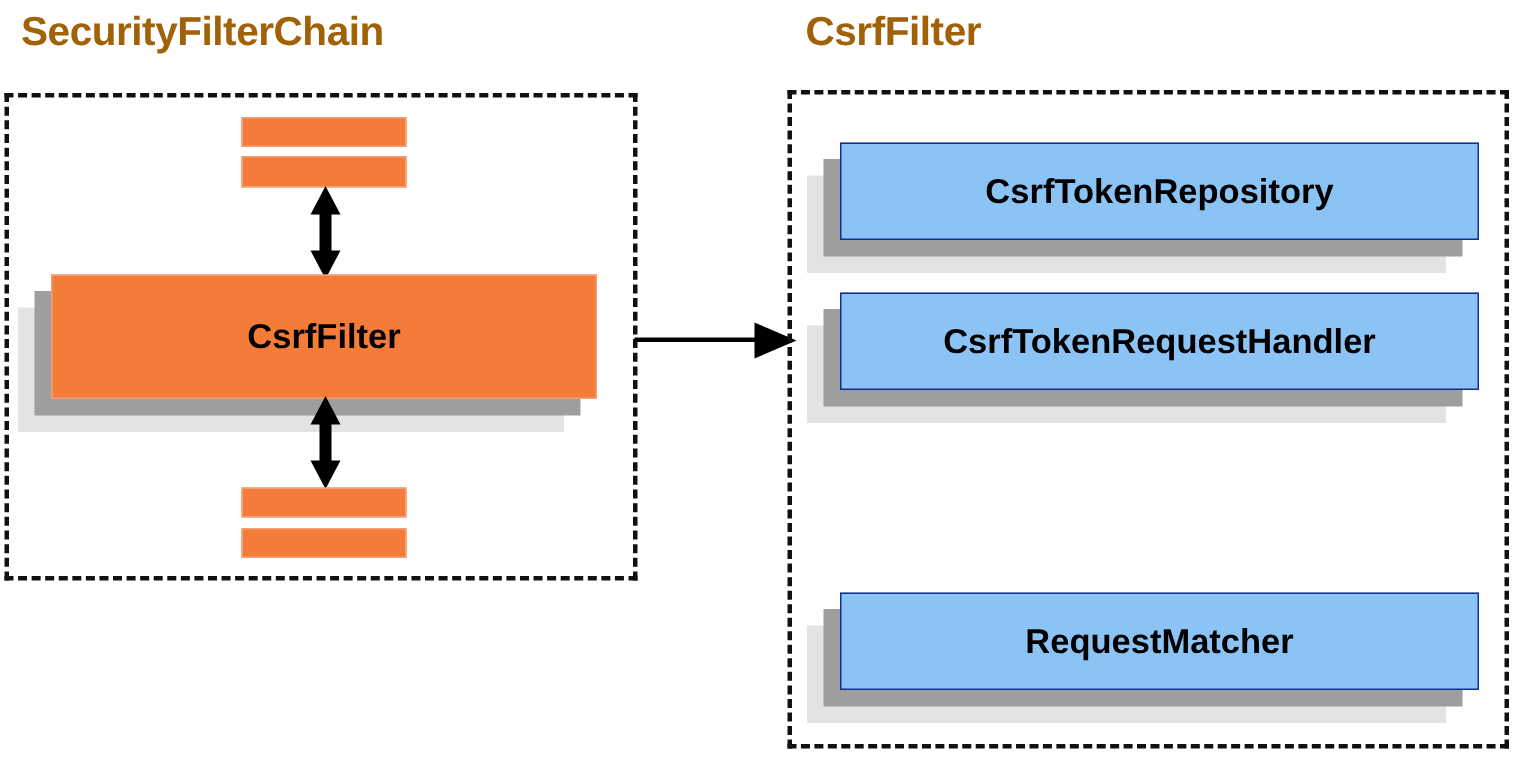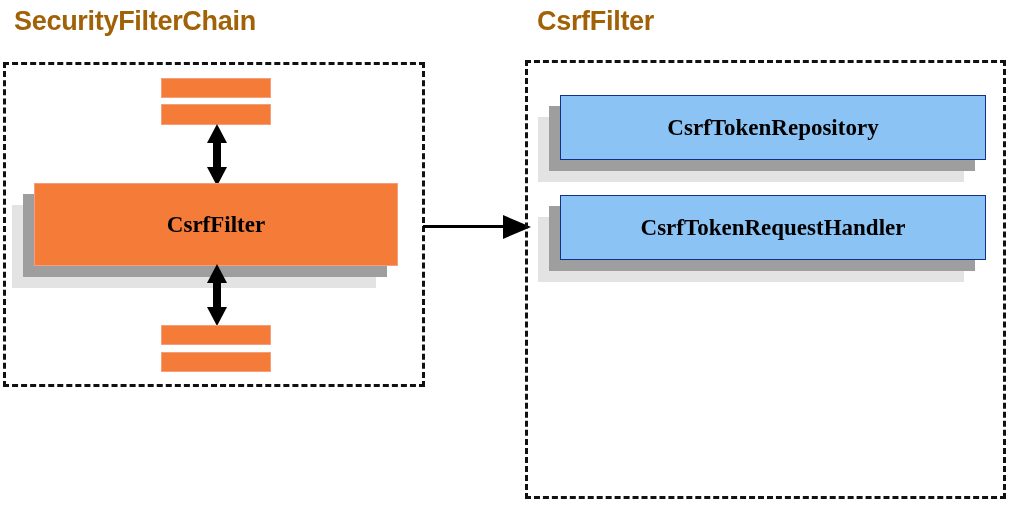--- a/index.html
+++ b/index.html
@@ -39,21 +39,20 @@
     background: transparent;
     box-sizing: border-box;
   }
   #chain-box { left: 3px;   top: 62px; width: 422px; height: 325px; }
   #csrf-box  { left: 525px; top: 60px; width: 481px; height: 439px; }
 
   
   .node {
     position: absolute;
     box-sizing: border-box;
-    font-family: Liberation Serif, serif;
   }
   .node .shadow-light,
   .node .shadow-dark,
   .node .face {
     position: absolute;
     left: 0; top: 0;
     width: 100%;
     height: 100%;
     box-sizing: border-box;
   }
@@ -149,14 +148,19 @@
     <div class="face">CsrfTokenRepository</div>
   </div>
 
   <div class="node node-blue" style="left:560px; top:195px; width:426px; height:65px;">
     <div class="shadow-light"></div>
     <div class="shadow-dark"></div>
     <div class="face">CsrfTokenRequestHandler</div>
   </div>
 
 
+  <div class="node node-blue" style="left:560px; top:395px; width:426px; height:65px;">
+    <div class="shadow-light"></div>
+    <div class="shadow-dark"></div>
+    <div class="face">RequestMatcher</div>
+  </div>
 
 </div>
 
 </body></html>

